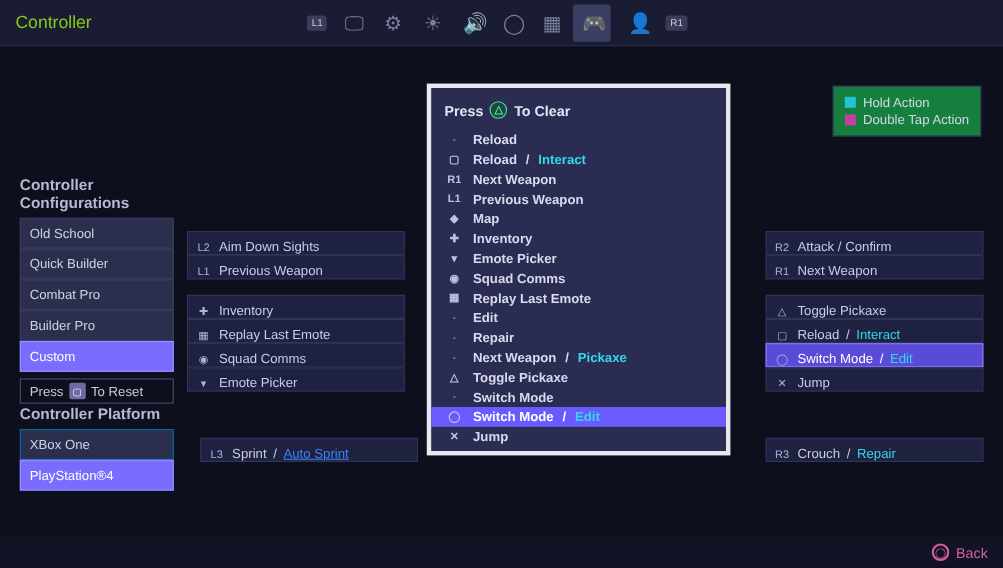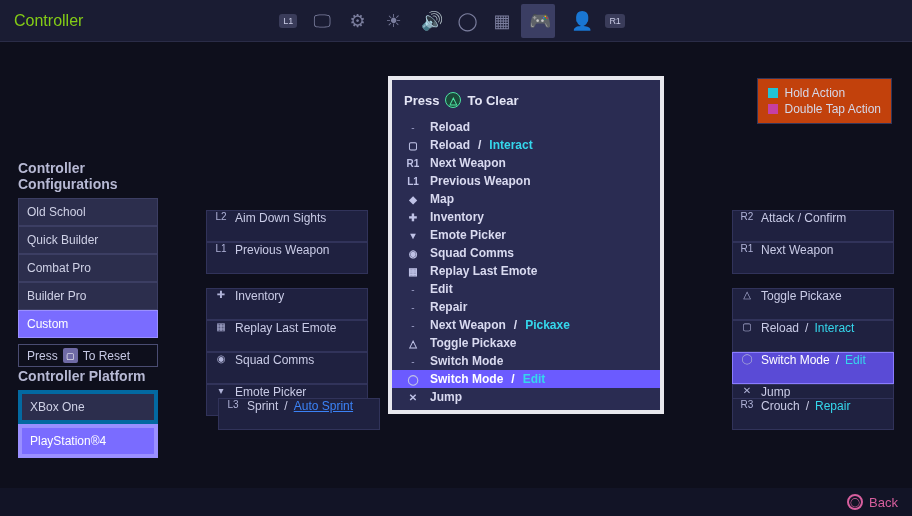--- a/index.html
+++ b/index.html
@@ -52,21 +52,21 @@
     color: #dfe1f5;
     border-radius: 2px;
   }
   .tabicon svg, .tabicon span.glyph { width: 18px; height: 18px; }
   .glyph { font-size: 18px; line-height: 1; }
   .acct { margin-left: 6px; }
   
   .legendbox {
     position: absolute;
     top: 78px; right: 20px;
-    background: #c2410c;
+    background: #15803d;
     border: 1px solid #34365a;
     padding: 6px 10px;
     font-size: 12px;
   }
   .legendrow { display:flex; align-items:center; gap:6px; line-height:16px;}
   .sw { width:10px; height:10px; display:inline-block; }
   .sw.cyan { background:#22c3d6; }
   .sw.magenta { background:#c63fa3; }
   
   .main {
@@ -95,39 +95,38 @@
     display:flex; align-items:center; gap:5px;
     font-size:12px; color:#c7c9e4;
   }
   .psbtn {
     display:inline-flex; align-items:center; justify-content:center;
     width:15px; height:15px; border-radius:2px;
     background:#6f6aa5; color:#fff; font-size:9px;
   }
   .platform { position:absolute; left:0; top:208px; width:140px; }
   .platitem {
-    background:#2c2e4d; border:4px solid #0369a1;
+    background:#2c2e4d; border:1px solid #0369a1;
     padding:4px 8px; font-size:12px; color:#cfd1e6; line-height:18px;
   }
   .platitem.selected { background:#7a6cff; border-color:#9a8fff; color:#fff;}
   
   .bindcol { position:absolute; top:50px; width:198px; }
   .bindcol.left { left:152px; }
   .bindcol.right { right:0; }
   .bindrow {
     background:#1f2140;
     border:1px solid #31335a;
-    height:32px;
-    display:flex; align-items:flex-start;
+    height:22px;
+    display:flex; align-items:flex-end;
     padding:0 6px;
     gap:6px;
     font-size:12px;
     color:#c9cbe6;
     margin-bottom:0;
-    margin-left:36px;
   }
   .bindrow .icon { width:16px; text-align:center; color:#b0b3d8; font-size:10px;}
   .bindrow.highlight { background:#5a4bd6; border-color:#8a7cff; color:#fff;}
   .sep { height:14px; }
   .alt { color:#35d7ec; }
   .alt2 { color:#3b82f6;text-decoration:underline; }
   
   .sprintrow { position:absolute; left:164px; top:238px; width:198px;}
   .crouchrow { position:absolute; right:0; top:238px; width:198px;}
   

